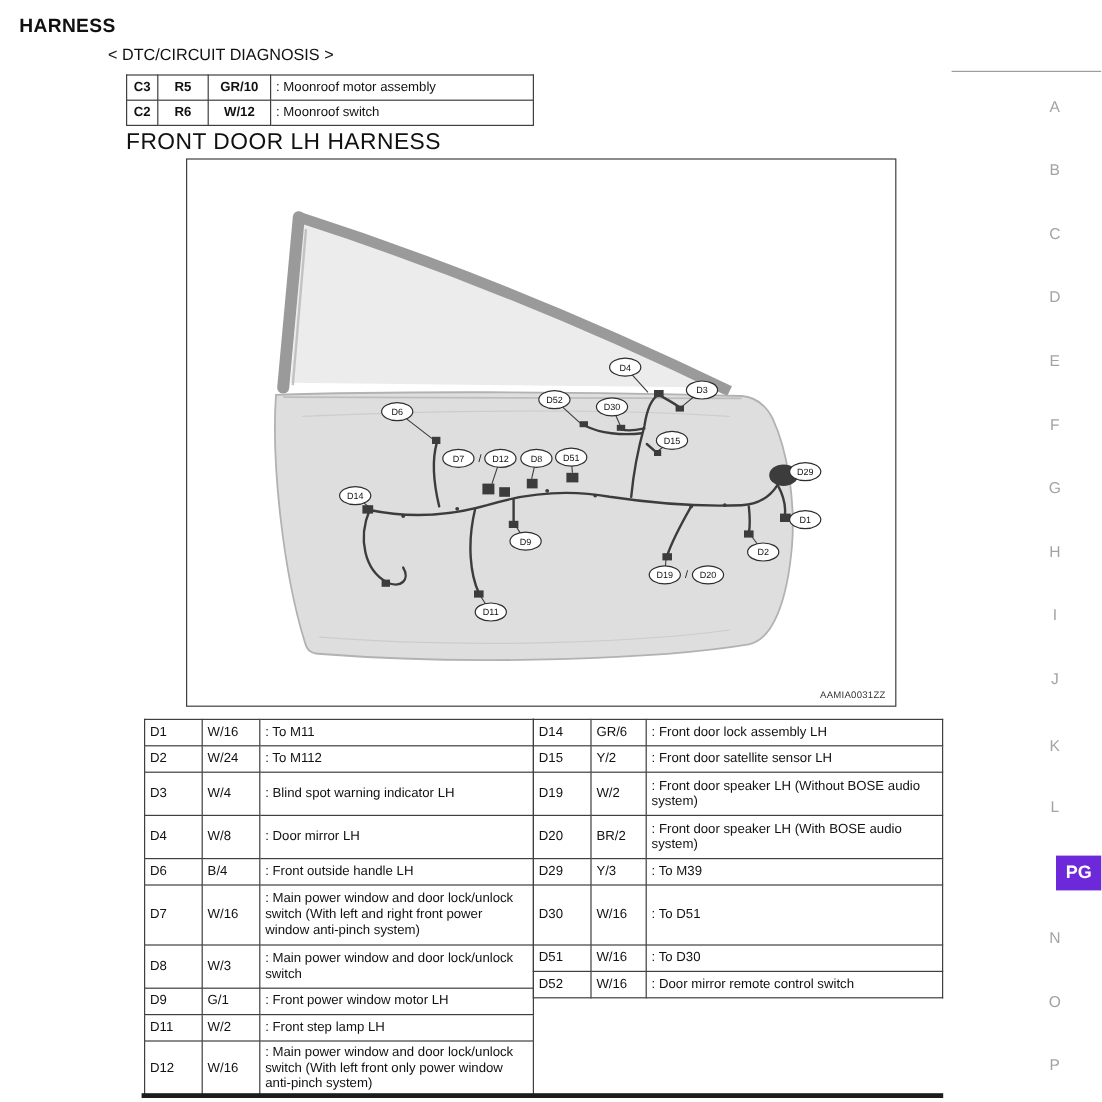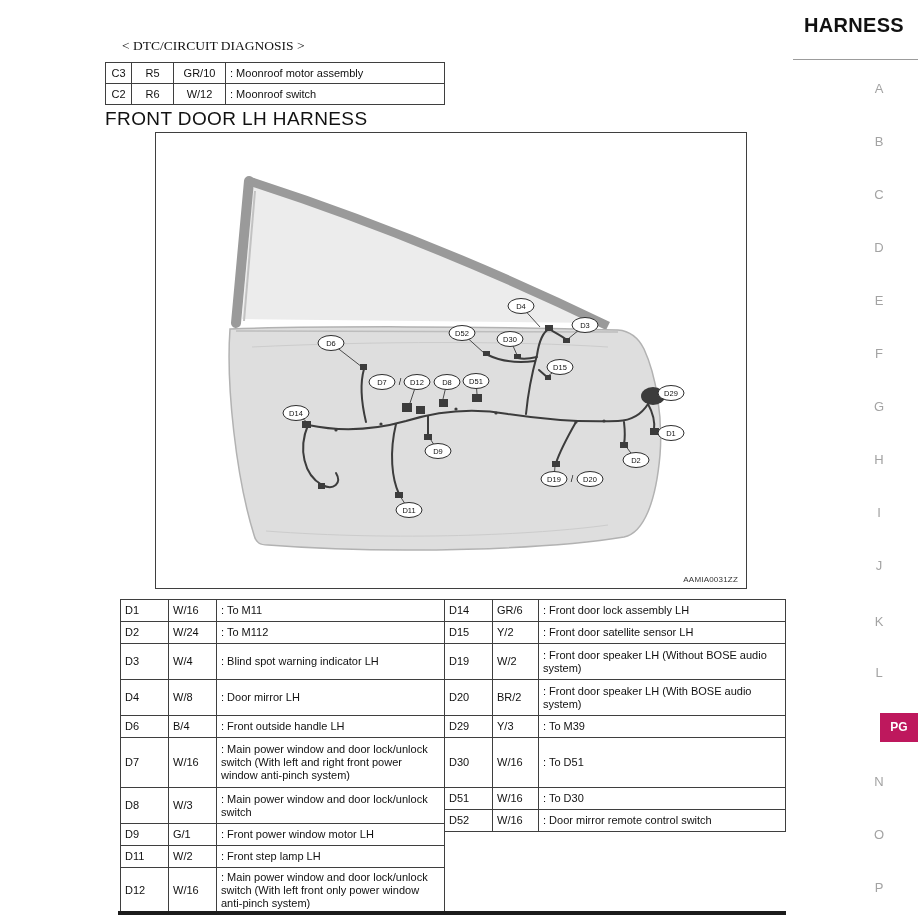--- a/index.html
+++ b/index.html
@@ -1,49 +1,49 @@
 <!DOCTYPE html>
 <html><head>
 <meta charset="utf-8">
 <style>
   html,body{margin:0;padding:0;background:#fff;}
   .page{position:relative;width:918px;height:918px;background:#fff;overflow:hidden;
         font-family:"Liberation Sans",sans-serif;color:#111;}
-  .title{position:absolute;top:14px;left:4px;width:900px;text-align:right;
-         font-size:20px;font-weight:bold;letter-spacing:.3px;}
-  .section-header{position:absolute;top:38px;left:122px;font-size:13.5px;font-family:Liberation Serif, serif;}
+  .title{position:absolute;top:14px;left:16px;width:900px;text-align:left;
+         font-size:16px;font-weight:bold;letter-spacing:.3px;}
+  .section-header{position:absolute;top:38px;left:90px;font-size:13.5px;}
   .header-rule{position:absolute;top:59px;left:793px;width:125px;height:1px;background:#9c9c9c;}
   .subsection{position:absolute;top:108px;left:105px;font-size:19px;letter-spacing:.4px;}
 
   table{border-collapse:collapse;table-layout:fixed;}
   td{border:1px solid #3f3f3f;font-size:11px;line-height:13px;padding:2px 4px;
      vertical-align:middle;overflow:hidden;}
-  td.c{text-align:center;padding:2px 1px;}
+  td.c{text-align:center;padding:2px 1px;font-weight:bold;}
   .top-tables{position:absolute;top:62px;left:105px;display:flex;align-items:flex-start;}
   .top-tables table + table{margin-left:-1px;}
   .tt tr{height:21px;}
   .w26{width:26px;} .w28{width:28px;} .w42{width:42px;} .w46{width:46px;} .w48{width:48px;}
   .w52{width:52px;} .w219{width:219px;} .w225{width:225px;} .w228{width:228px;} .w247{width:247px;}
   .bottom-tables{position:absolute;top:599px;left:120px;display:flex;align-items:flex-start;}
   .bottom-tables table + table{margin-left:-1px;}
   .h22{height:22px;} .h36{height:36px;} .h50{height:50px;} .h46{height:46px;}
 
   .figure{position:absolute;top:132px;left:155px;width:590px;height:455px;
           border:1px solid #3f3f3f;background:#fff;}
   .figure svg{display:block;}
   .fig-code{position:absolute;right:8px;bottom:4px;font-size:8px;color:#333;letter-spacing:.2px;}
   .lbl{font:7.5px "Liberation Sans",sans-serif;text-anchor:middle;fill:#111;}
   .slash{font:9px "Liberation Sans",sans-serif;text-anchor:middle;fill:#111;}
   .leader{stroke:#3a3a3a;stroke-width:.9;}
   .bubble{fill:#fff;stroke:#2e2e2e;stroke-width:1;}
 
   .side-tabs{position:absolute;top:0;left:0;width:918px;height:918px;pointer-events:none;}
   .tab{position:absolute;right:22px;width:34px;text-align:center;font-size:13px;color:#a3a3a3;}
-  .tab.active{right:0;width:38px;height:29px;background:#be185d;color:#fff;
-              font-weight:bold;font-size:12px;line-height:29px;}
+  .tab.active{right:0;width:38px;height:29px;background:#6d28d9;color:#fff;
+              font-weight:bold;font-size:15px;line-height:29px;}
   .bottom-bar{position:absolute;top:911px;left:118px;width:668px;height:4px;background:#1c1c1c;}
 </style>
 </head>
 <body>
 
 <div class="page">
 
   <div class="title">HARNESS</div>
   <div class="section-header">&lt; DTC/CIRCUIT DIAGNOSIS &gt;</div>
   <div class="header-rule"></div>

